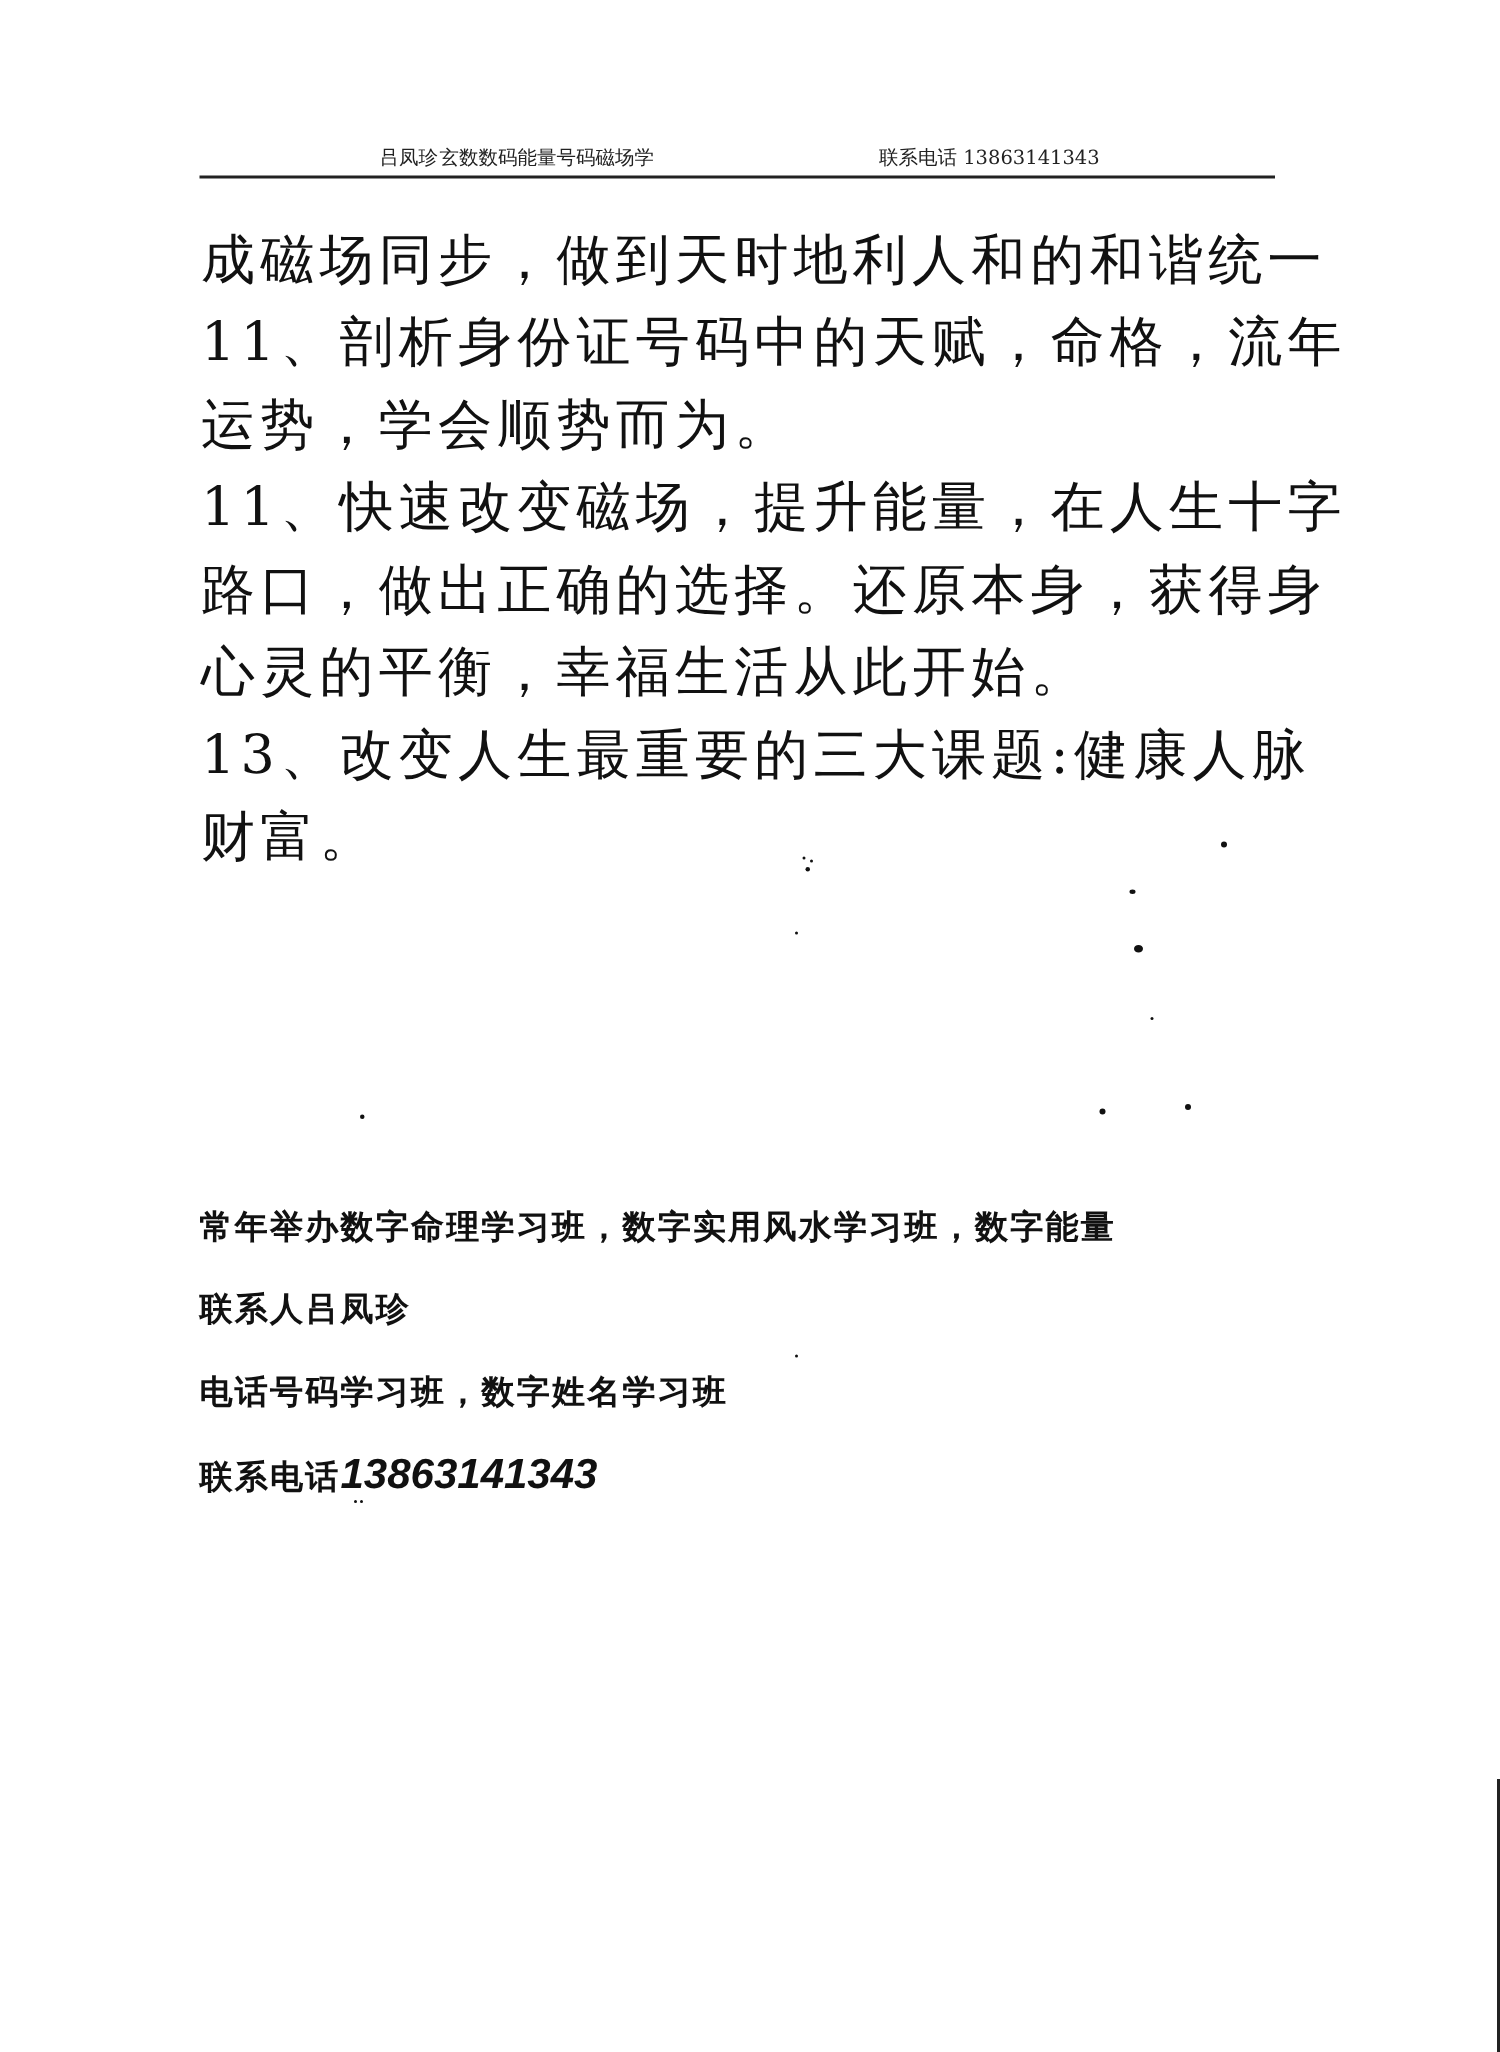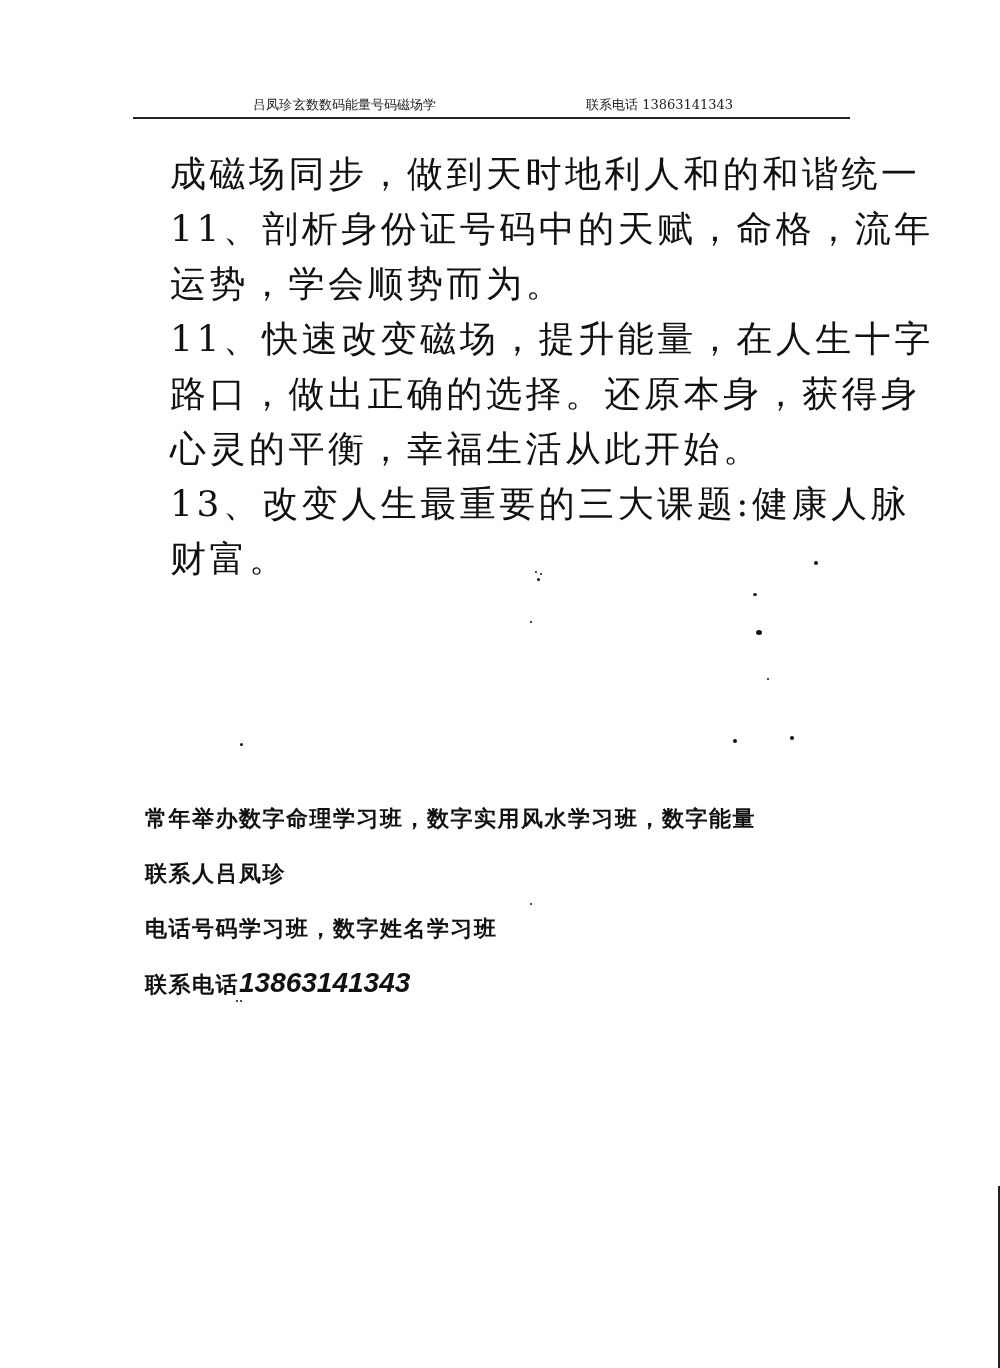--- a/index.html
+++ b/index.html
@@ -3,24 +3,24 @@
 <meta charset="utf-8">
 <style>
   html, body { margin: 0; padding: 0; background: #ffffff; }
   body { width: 1000px; height: 1368px; position: relative; overflow: hidden; color: #111; font-family: "DejaVu Sans", "Liberation Sans", sans-serif; }
   .header { position: absolute; left: 133px; top: 92px; width: 717px; height: 26px; }
   .header span { position: absolute; top: 4px; font-size: 13px; font-family: "DejaVu Serif", serif; color: #222; white-space: nowrap; }
   .h-author { left: 95px; margin-left: 25px; }
   .h-title { left: 160px; }
   .h-contact { left: 453px; }
   .header-rule { position: absolute; left: 133px; top: 117px; width: 717px; height: 2px; background: #222; }
-  .body-text { position: absolute; left: 134px; top: 146px; width: 720px; margin-left: 36px; }
+  .body-text { position: absolute; left: 134px; top: 146px; width: 720px; }
   .body-line { font-size: 36px; line-height: 55px; height: 55px; letter-spacing: 3.5px; white-space: nowrap; color: #111; font-family: "DejaVu Serif", serif; }
   .footer { position: absolute; left: 133px; top: 798px; width: 720px; }
-  .footer-line { font-size: 22px; font-weight: bold; white-space: nowrap; color: #111; font-family: "DejaVu Serif", serif; height: 55px; line-height: 40px; letter-spacing: 1.5px; margin-left: 12px; }
+  .footer-line { font-size: 22px; font-weight: bold; white-space: nowrap; color: #111; font-family: "DejaVu Serif", serif; height: 55px; line-height: 40px; letter-spacing: 1.5px; }
   .footer-line.phone .num { font-family: "Liberation Sans", sans-serif; font-size: 28px; letter-spacing: 0; font-style: italic; }
   .speck { position: absolute; background: #111; border-radius: 50%; }
   .edge-line { position: absolute; left: 998px; top: 1186px; width: 2px; height: 182px; background: #222; }
 </style>
 </head>
 <body>
 
 <div class="header">
   <span class="h-author">吕凤珍</span>
   <span class="h-title">玄数数码能量号码磁场学</span>

